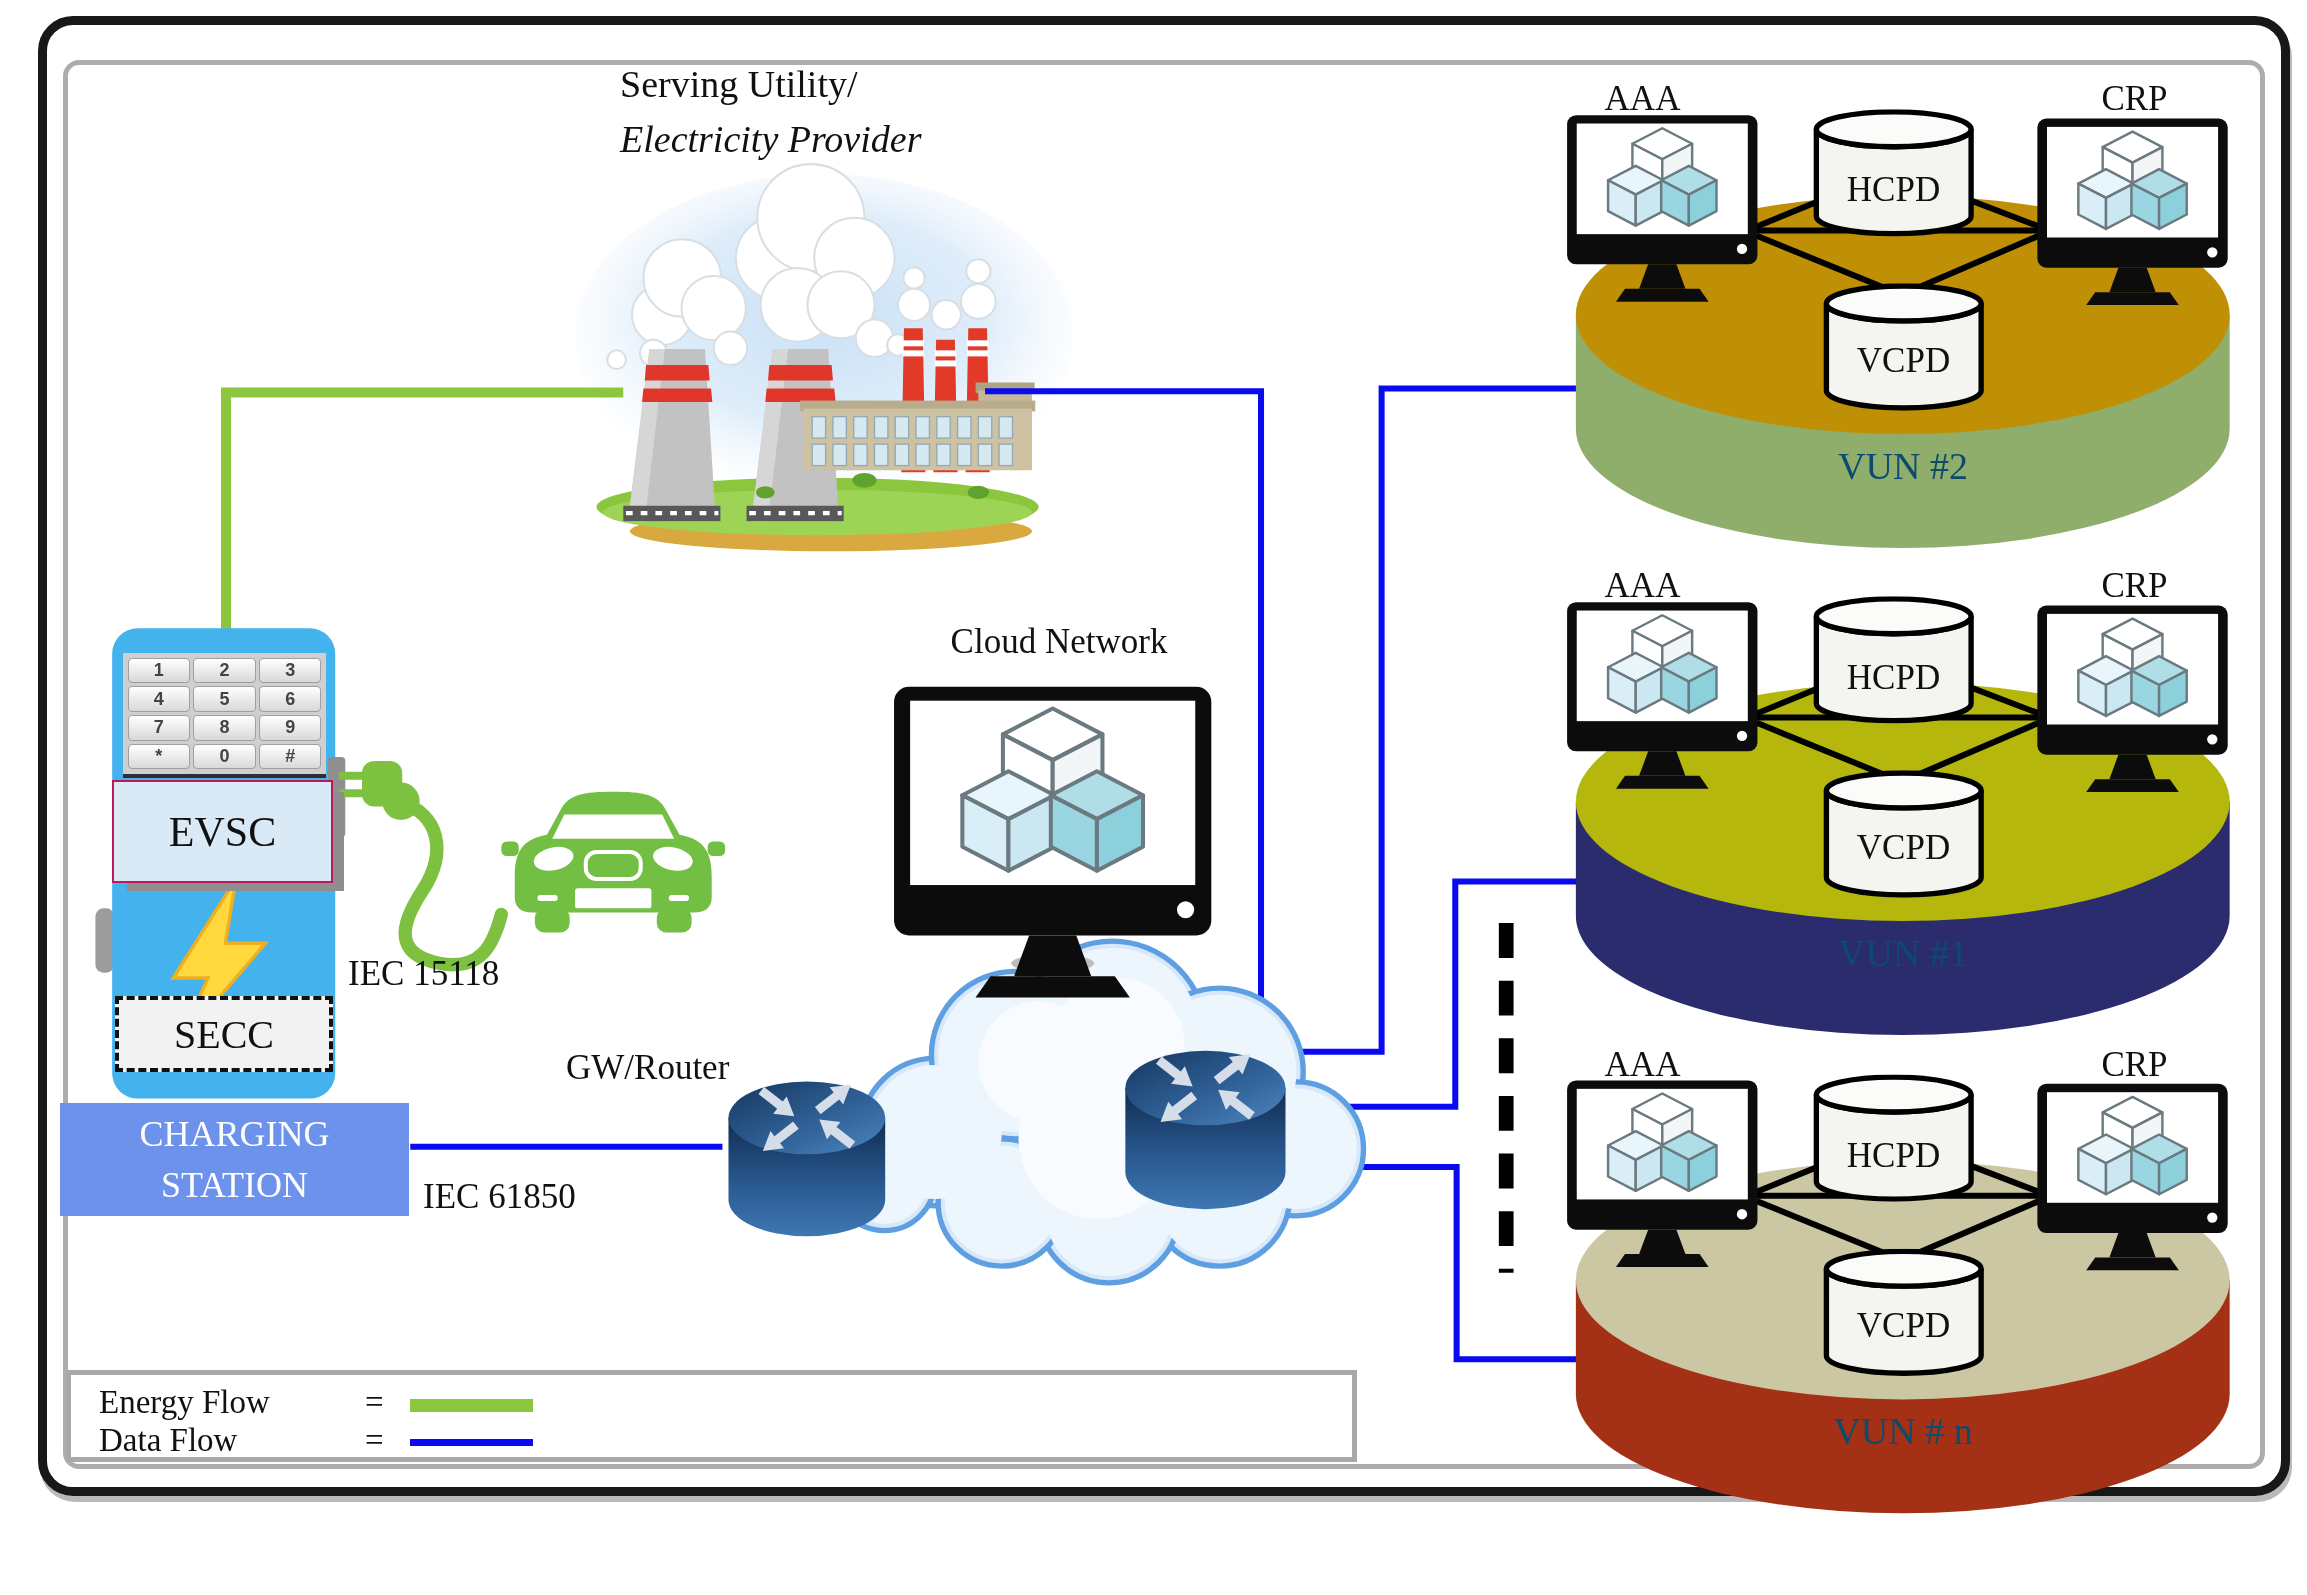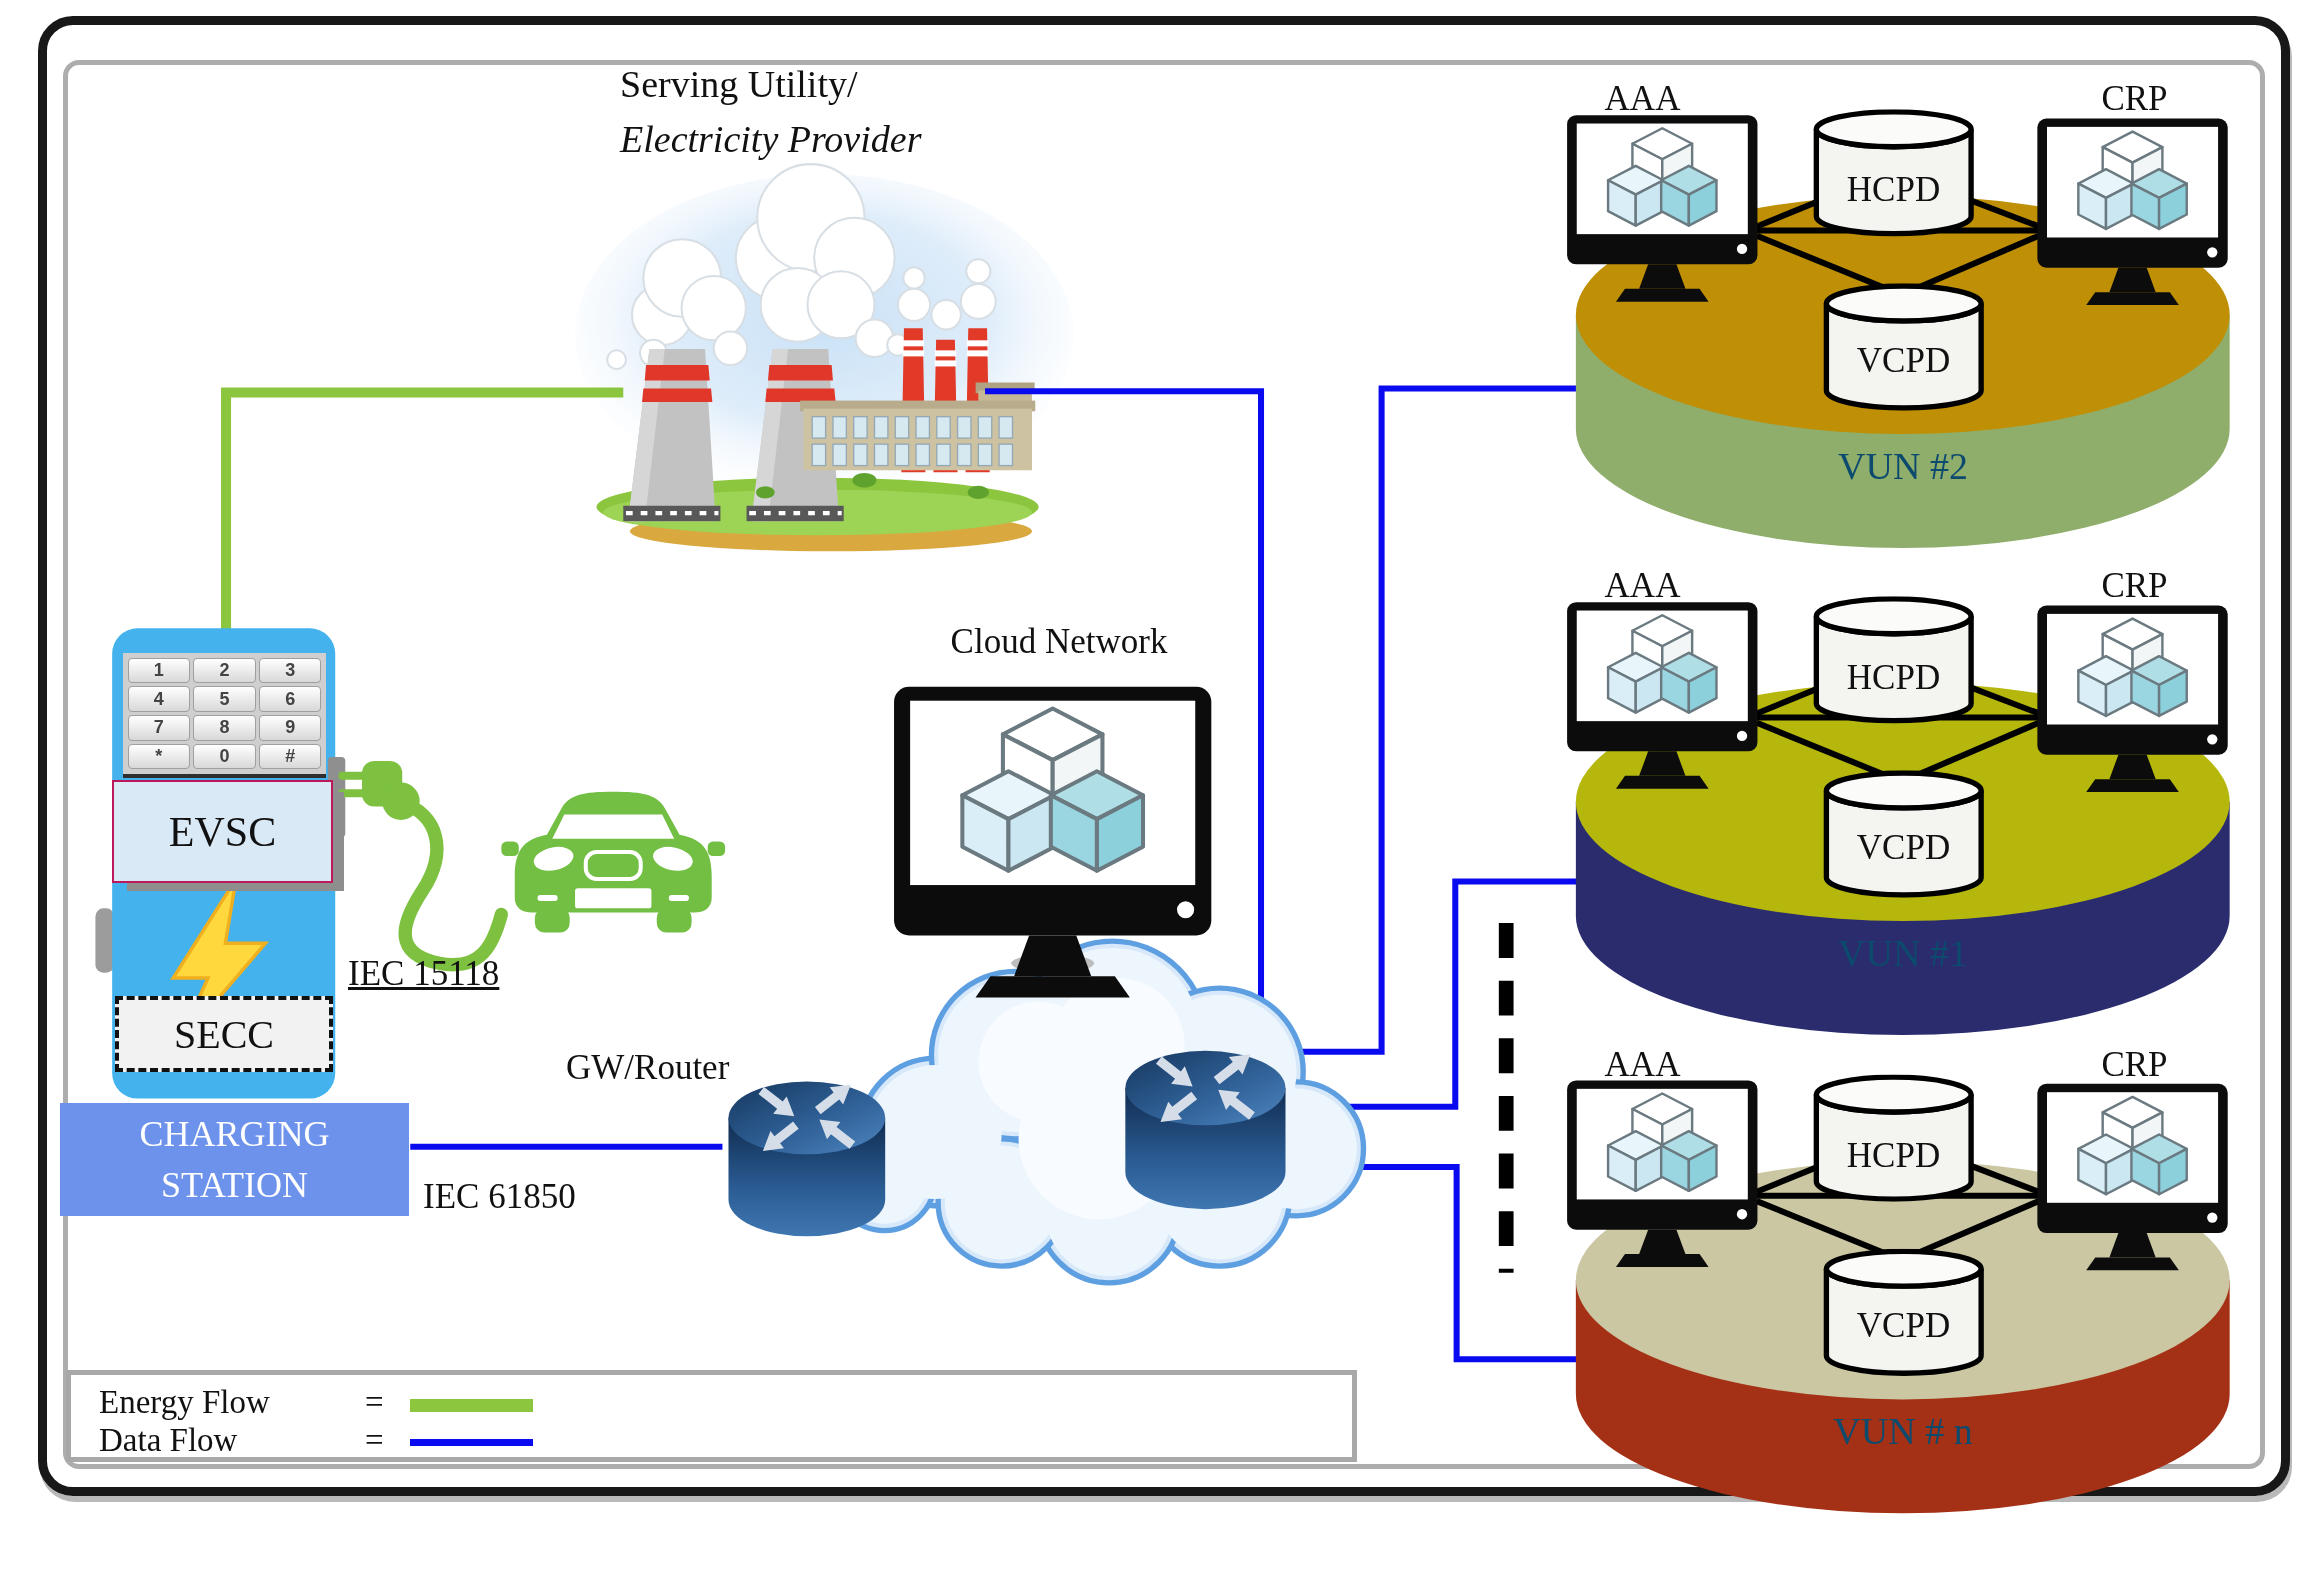--- a/index.html
+++ b/index.html
@@ -340,21 +340,21 @@
       <span>EVSC</span>
     </div>
   <div class="abs charge-box">
     <span>CHARGING</span>
     <span>STATION</span>
   </div>
   <div class="abs secc-box">
       <span>SECC</span>
     </div>
 
-  <div class="abs txt t52" style="left:348px;top:943px;text-decoration:underline;">IEC 15118</div>
+  <div class="abs txt t52" style="left:348px;top:943px;">IEC 15118</div>
   <div class="abs txt t52" style="left:423px;top:1166px;">IEC 61850</div>
   <div class="abs txt t52" style="left:566px;top:1037px;">GW/Router</div>
   <div class="abs txt t52 c" style="left:898px;top:611px;width:322px;">Cloud Network</div>
 
   <div class="abs txt t52 c" style="left:1592px;top:68px;width:101px;">AAA</div>
   <div class="abs txt t52 c" style="left:2074px;top:68px;width:121px;">CRP</div>
   <div class="abs txt t52 c" style="left:1813px;top:159px;width:161px;">HCPD</div>
   <div class="abs txt t52 c" style="left:1823px;top:330px;width:161px;">VCPD</div>
   <div class="abs txt t56 c w" style="left:1769px;top:446px;width:268px;">VUN #2</div>
 

